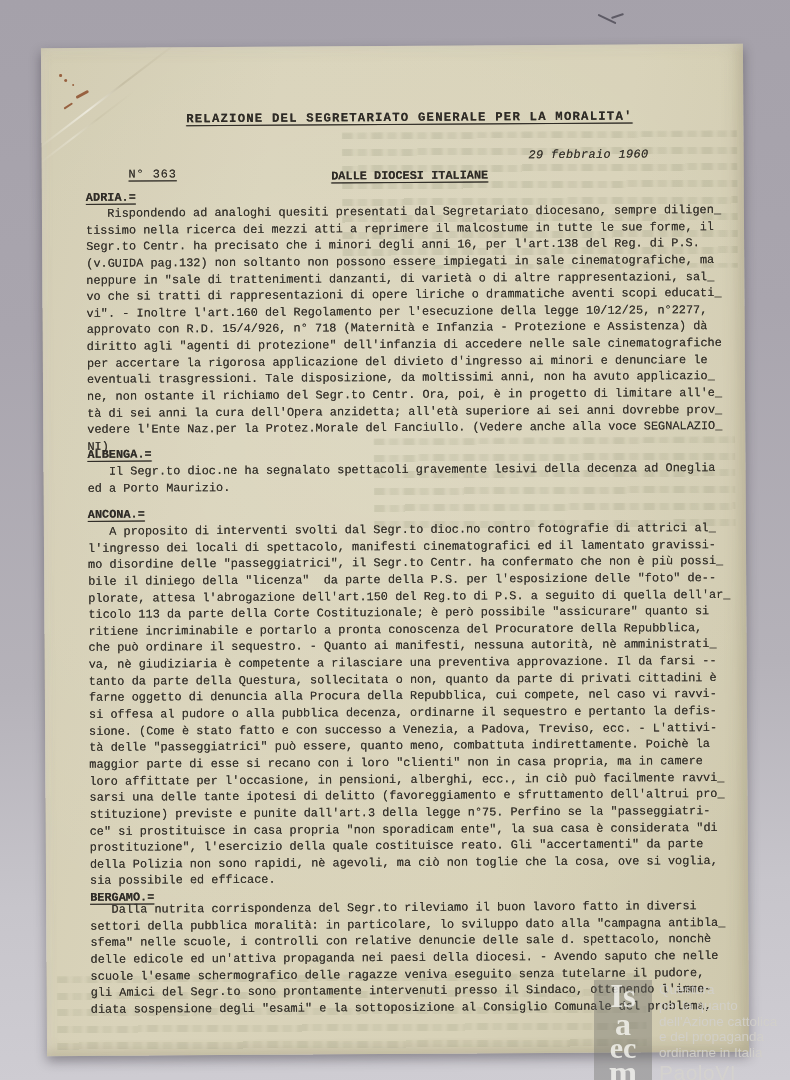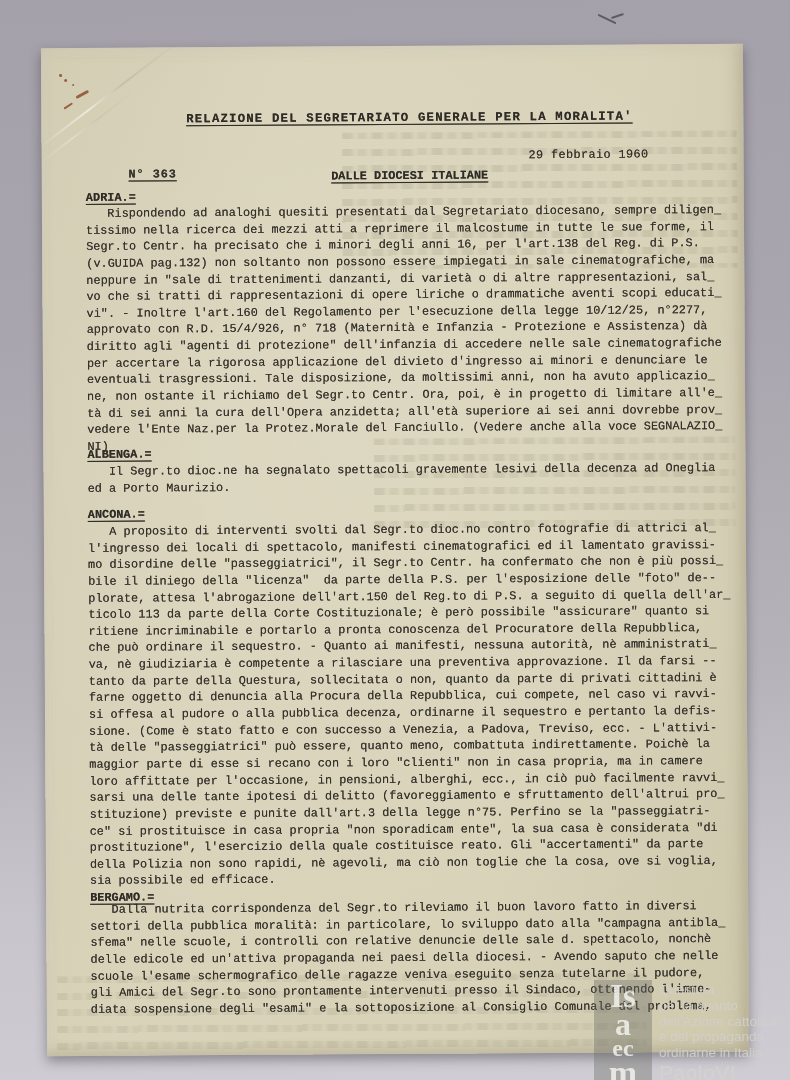--- a/index.html
+++ b/index.html
@@ -48,40 +48,40 @@
 
   .txt{
     position:absolute;left:44px;width:648px;
     font-family:"Liberation Mono","DejaVu Sans Mono",monospace;
     font-size:11.9px;line-height:16.64px;color:#34312b;
     white-space:pre;text-shadow:0 0 .6px rgba(48,44,38,.75);
   }
   .doc-title{top:64px;text-align:center;font-weight:bold;font-size:12.4px;
     letter-spacing:1.15px;text-decoration:underline;text-underline-offset:3px;color:#2e2b26;}
   .meta-row{top:102px;}
-  .doc-number{font-weight:bold;text-decoration:underline;text-underline-offset:3px;letter-spacing:.9px;}
-  .doc-date{position:absolute;left:443px;top:0;letter-spacing:.35px;}
+  .doc-number{font-weight:normal;text-decoration:underline;text-underline-offset:3px;letter-spacing:.9px;}
+  .doc-date{position:absolute;left:443px;top:0;letter-spacing:.35px;font-style:italic;}
   .doc-subtitle{top:122px;text-align:center;font-weight:bold;
     text-decoration:underline;text-underline-offset:3px;color:#2e2b26;}
   .sec-head{font-weight:bold;text-decoration:underline;text-underline-offset:3px;color:#2f2c27;}
   .h-adria{top:142px;} .p-adria{top:158px;}
   .h-albenga{top:399px;} .p-albenga{top:416px;}
   .h-ancona{top:459px;} .p-ancona{top:476px;}
   .h-bergamo{top:842px;} .p-bergamo{top:854px;}
 
   .watermark{position:absolute;left:594px;top:980px;display:flex;gap:7px;z-index:5;}
   .monogram{
     width:58px;height:104px;background:rgba(110,110,104,.40);
     display:flex;flex-direction:column;align-items:center;
     font-family:"Liberation Serif",serif;font-weight:bold;
     color:rgba(246,246,241,.80);text-align:center;
   }
   .monogram .m1{font-size:33px;line-height:32px;}
   .monogram .m2{font-size:32px;line-height:25px;}
-  .monogram .m3{font-size:24px;line-height:22px;}
+  .monogram .m3{font-size:30px;line-height:22px;}
   .monogram .m4{font-size:34px;line-height:27px;}
   .wm-text{padding-top:2px;color:rgba(209,207,202,.92);font-size:13.5px;line-height:15.8px;white-space:nowrap;}
   .wm-name{font-size:21px;line-height:21px;letter-spacing:.5px;margin-top:1px;color:rgba(212,210,206,.95);}
 </style>
 </head>
 <body>
 
 <div class="scene">
 
   <div class="scratch s1"></div>

